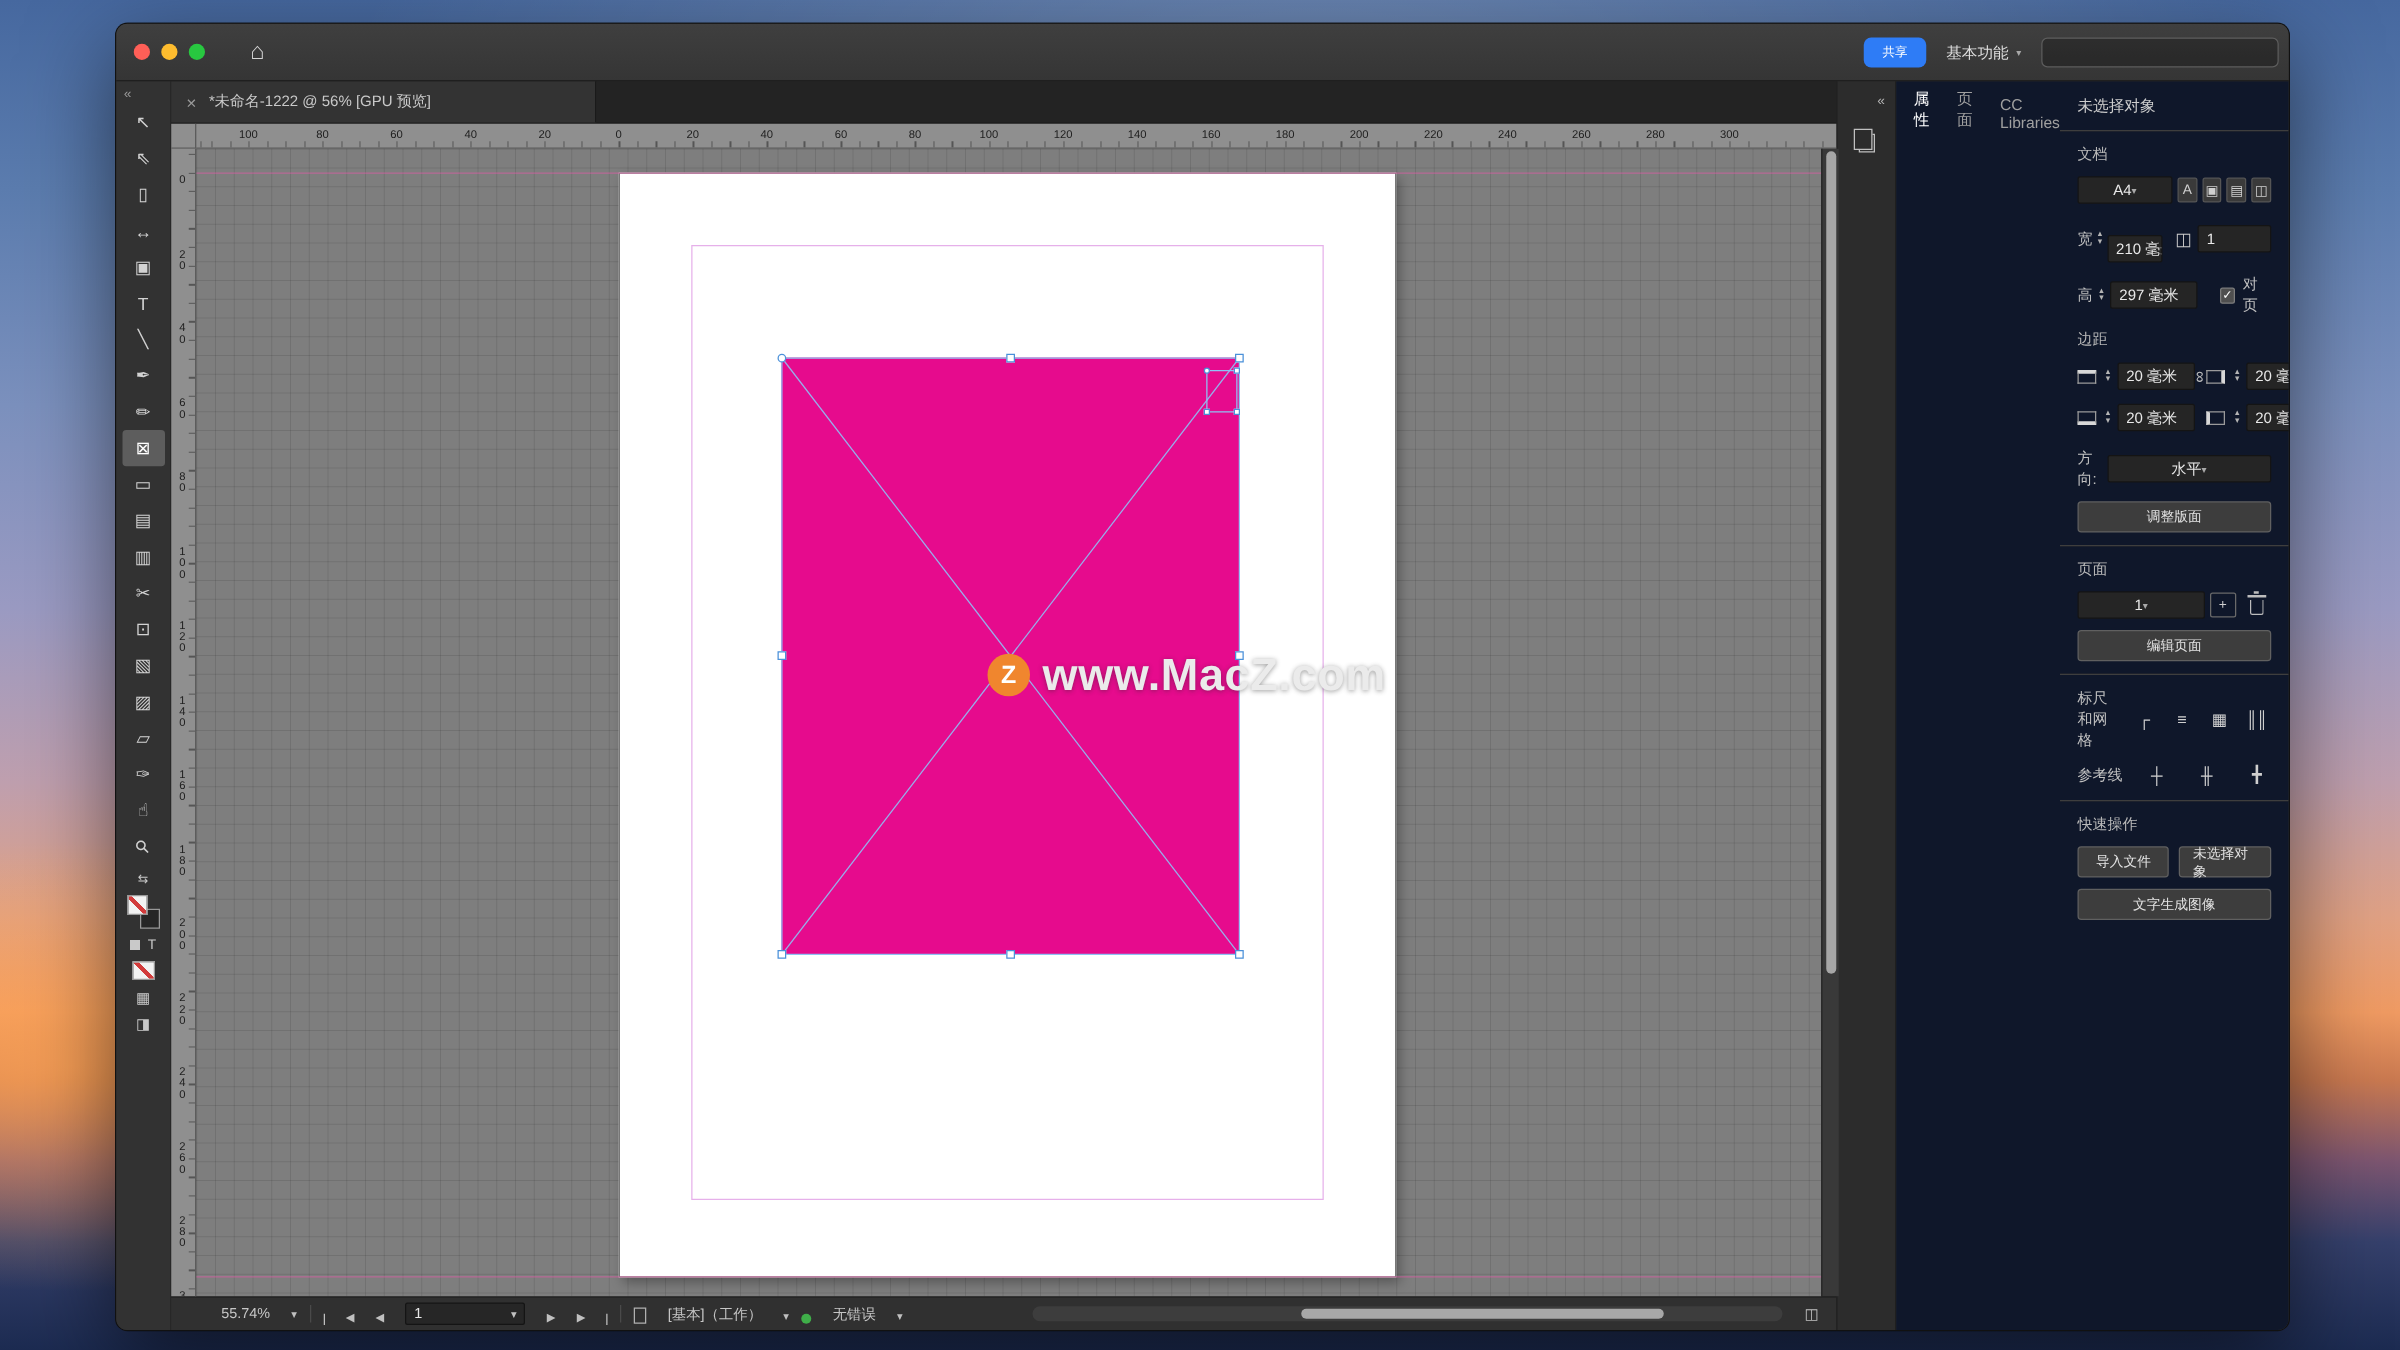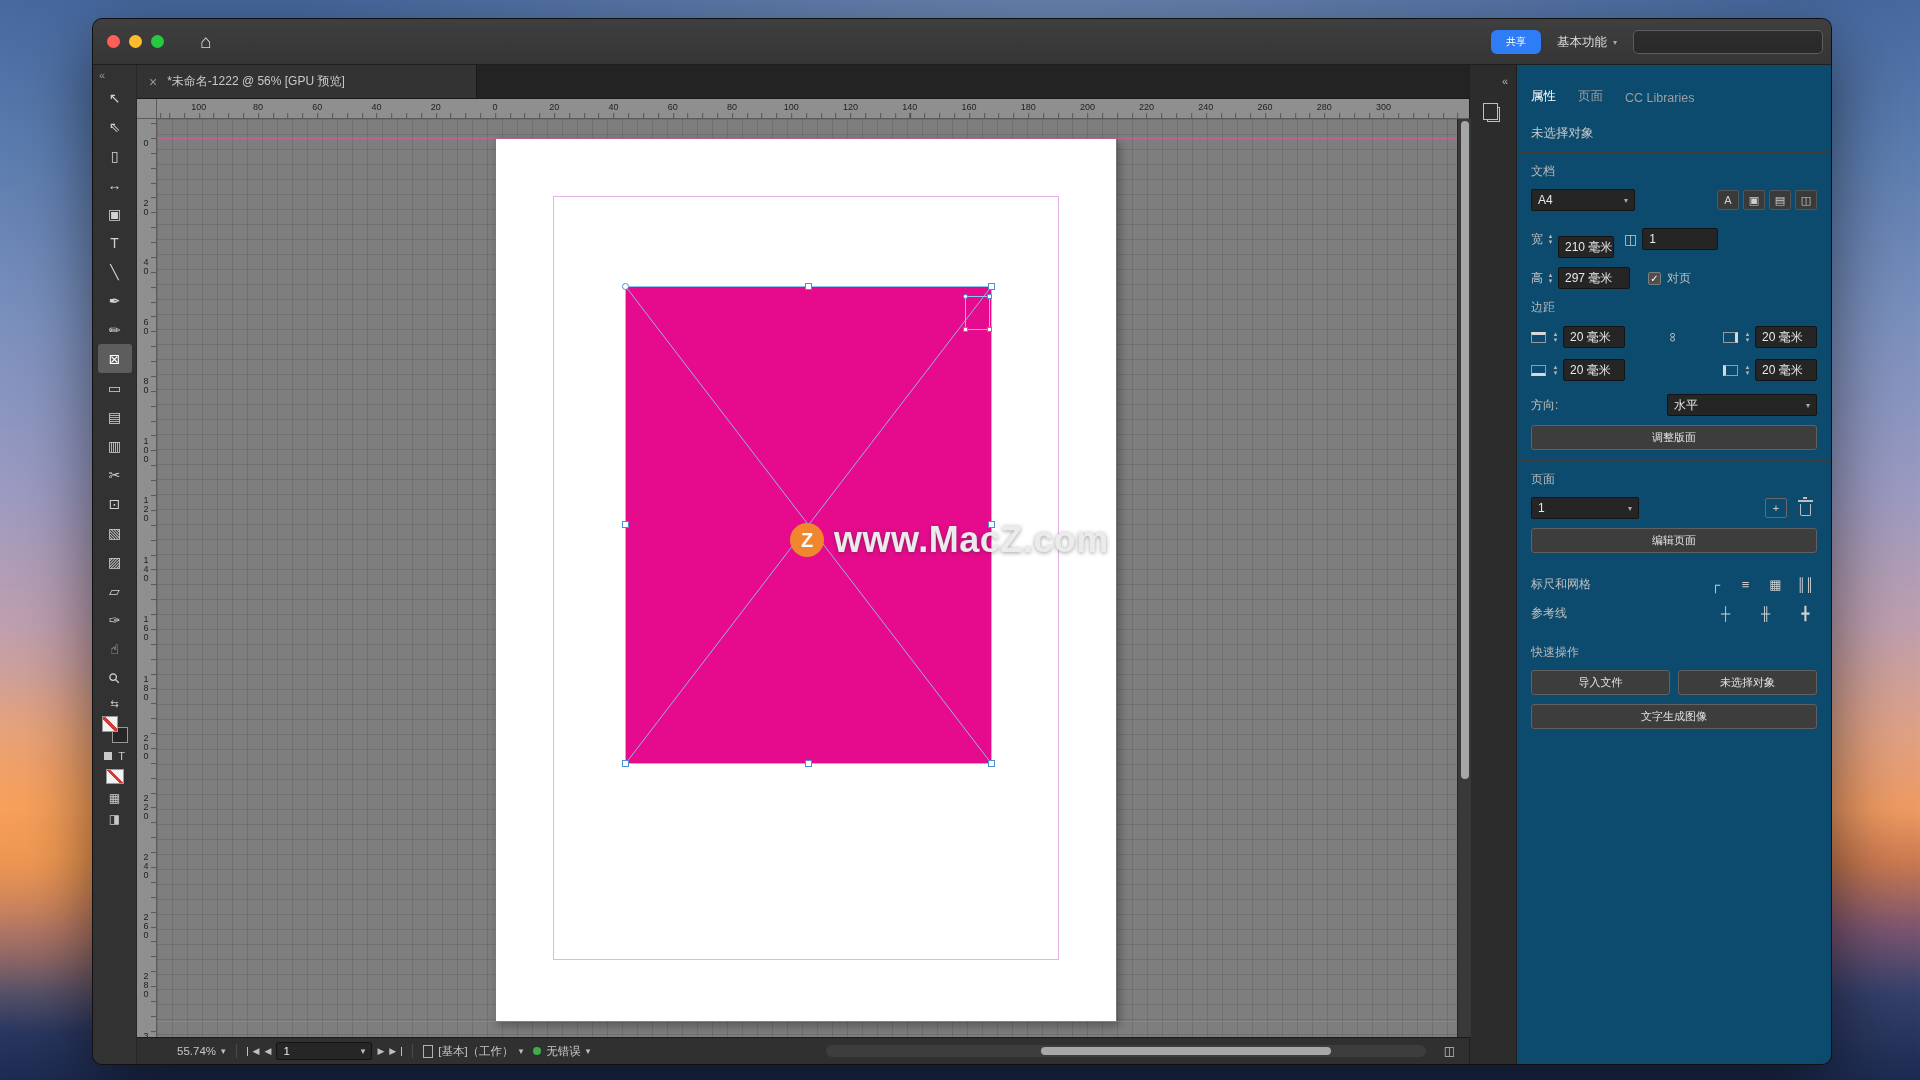--- a/index.html
+++ b/index.html
@@ -88,52 +88,52 @@
   .mhd.tl{left:-3px;top:-3px;} .mhd.tr{right:-3px;top:-3px;} .mhd.bl{left:-3px;bottom:-3px;} .mhd.br{right:-3px;bottom:-3px;}
   .watermark{position:absolute;left:633px;top:400px;display:flex;align-items:center;gap:10px;z-index:4;}
   .wm-logo{width:34px;height:34px;border-radius:50%;background:var(--watermark-orange,#f0862e);color:#fff;
     display:flex;align-items:center;justify-content:center;font-size:20px;font-weight:bold;}
   .wm-text{font-size:36px;font-weight:bold;color:#ebebeb;text-shadow:0 1px 4px rgba(40,40,40,0.45);letter-spacing:0.5px;}
   .v-scroll{width:14px;flex:0 0 14px;background:#393939;border-left:1px solid #262626;position:relative;}
   .v-thumb{position:absolute;left:3px;top:2px;width:8px;height:658px;background:#a6a6a6;border-radius:4px;}
   
   .statusbar{height:27px;flex:0 0 27px;background:#303030;border-top:1px solid #1a1a1a;display:flex;align-items:center;
     padding:0 10px 0 40px;gap:10px;color:#c6c6c6;font-size:11.5px;}
-  .sb-group{display:flex;align-items:center;gap:5px;}
+  .sb-group{display:flex;align-items:flex-end;gap:17px;}
   .sb-sep{width:1px;height:14px;background:#4a4a4a;}
   .sb-tri{font-size:9px;color:#c0c0c0;}
   .sb-bar{width:1px;height:9px;background:#c0c0c0;}
   .sb-field{width:96px;height:18px;background:#262626;border:1px solid #141414;border-radius:2px;display:flex;
     align-items:center;justify-content:space-between;padding:0 6px;color:#e9e9e9;}
   .sb-docico{width:10px;height:13px;border:1px solid #b0b0b0;}
   .sb-dot{width:8px;height:8px;border-radius:50%;background:var(--status-green,#3fae49);}
   .sb-spacer{flex:1;}
   .h-track{width:600px;height:12px;background:#3d3d3d;border-radius:6px;position:relative;}
   .h-thumb{position:absolute;left:215px;top:2px;width:290px;height:8px;background:#a8a8a8;border-radius:4px;}
   .sb-pagesico{font-size:12px;color:#c0c0c0;margin:0 4px 0 8px;}
   
   .dockstrip{width:48px;flex:0 0 48px;background:#2c2c2c;border-left:1px solid #1f1f1f;border-right:1px solid #1f1f1f;
     display:flex;flex-direction:column;align-items:center;}
   .dock-collapse{margin:10px 0 16px;color:#b5b5b5;font-size:11px;align-self:flex-end;margin-right:8px;}
   .pages-ico{position:relative;width:13px;height:15px;border:1px solid #c0c0c0;margin-top:4px;}
   .pages-ico::after{content:'';position:absolute;left:-5px;top:-5px;width:13px;height:15px;border:1px solid #c0c0c0;background:#2c2c2c;}
   
-  .panel{width:314px;flex:0 0 314px;background:#0c4a6e;display:flex;flex-direction:column;}
+  .panel{width:314px;flex:0 0 314px;background:#0f172a;display:flex;flex-direction:row;}
   .panel-tabs{height:48px;flex:0 0 48px;display:flex;align-items:flex-end;gap:22px;padding:0 0 8px 14px;}
   .ptab{font-size:12.5px;color:#9f9f9f;}
   .ptab.active{color:#ffffff;}
   .panel-scroll{flex:1;padding:0 14px;overflow:hidden;}
   .pnosel{font-size:12.5px;color:#cdcdcd;margin:12px 0 10px;}
   .pdivider{height:1px;background:#232323;border-bottom:1px solid #3e3e3e;margin:10px -14px;}
   .psec{font-size:12px;color:#b9b9b9;margin:10px 0 9px;}
   .prow{display:flex;align-items:center;margin-bottom:9px;}
   .plabel{font-size:12px;color:#c0c0c0;}
   .pfield{height:22px;background:#252525;border:1px solid #141414;border-radius:2px;color:#e9e9e9;font-size:12px;
     display:flex;align-items:center;padding:0 6px;white-space:nowrap;overflow:hidden;}
-  .pselect{justify-content:space-between;}
+  .pselect{justify-content:center;}
   .stp{display:flex;flex-direction:column;width:11px;align-items:center;font-size:7px;color:#b5b5b5;line-height:6px;margin:0 2px;}
   .ibtn{width:22px;height:20px;background:#3a3a3a;border:1px solid #555;border-radius:2px;color:#cfcfcf;font-size:11px;
     display:flex;align-items:center;justify-content:center;margin-left:4px;}
   .fico{width:24px;height:20px;color:#cfcfcf;font-size:13px;display:flex;align-items:center;justify-content:center;margin-left:6px;letter-spacing:-1px;}
   .pbtn{height:25px;background:#3d3d3d;border:1px solid #606060;border-radius:3px;color:#e3e3e3;font-size:11px;
     display:flex;align-items:center;justify-content:center;padding:4px 10px;}
   .checkbox{width:13px;height:13px;background:#4f4f4f;border:1px solid #7d7d7d;border-radius:2px;color:#fff;font-size:10px;
     display:flex;align-items:center;justify-content:center;margin-right:6px;}
   .m-icon{width:15px;height:11px;border:1px solid #9a9a9a;margin-right:2px;}
   .m-icon.mt{border-top:3px solid #d8d8d8;} .m-icon.mb{border-bottom:3px solid #d8d8d8;}

